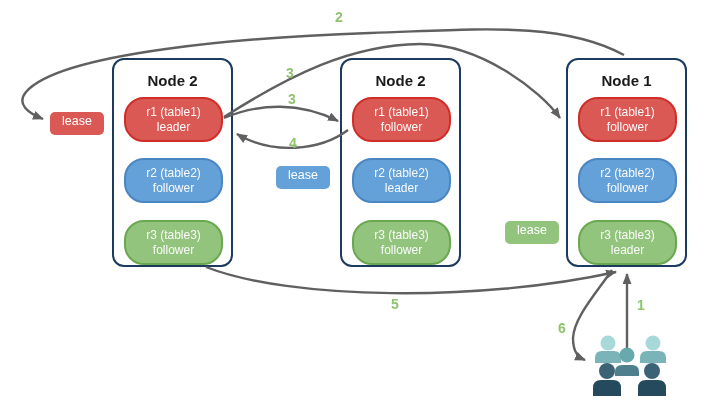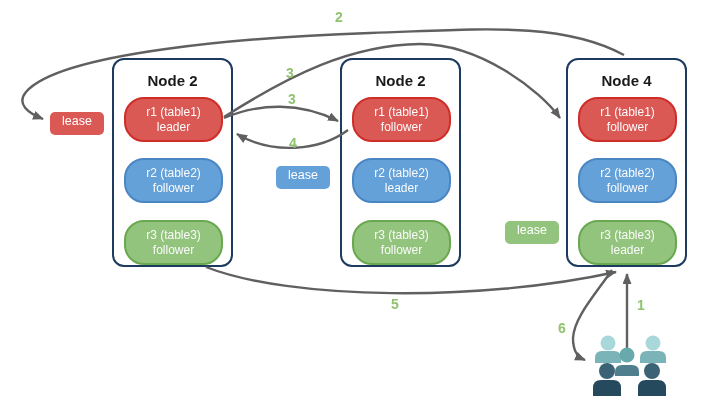--- a/index.html
+++ b/index.html
@@ -68,21 +68,21 @@
       <span>r2 (table2)</span>
       <span>leader</span>
     </div>
     <div class="range green r3">
       <span>r3 (table3)</span>
       <span>follower</span>
     </div>
   </div>
 
   <div class="node" style="left:566px;top:58px">
-    <div class="node-title">Node 4</div>
+    <div class="node-title">Node 1</div>
     <div class="range red r1">
       <span>r1 (table1)</span>
       <span>follower</span>
     </div>
     <div class="range blue r2">
       <span>r2 (table2)</span>
       <span>follower</span>
     </div>
     <div class="range green r3">
       <span>r3 (table3)</span>

